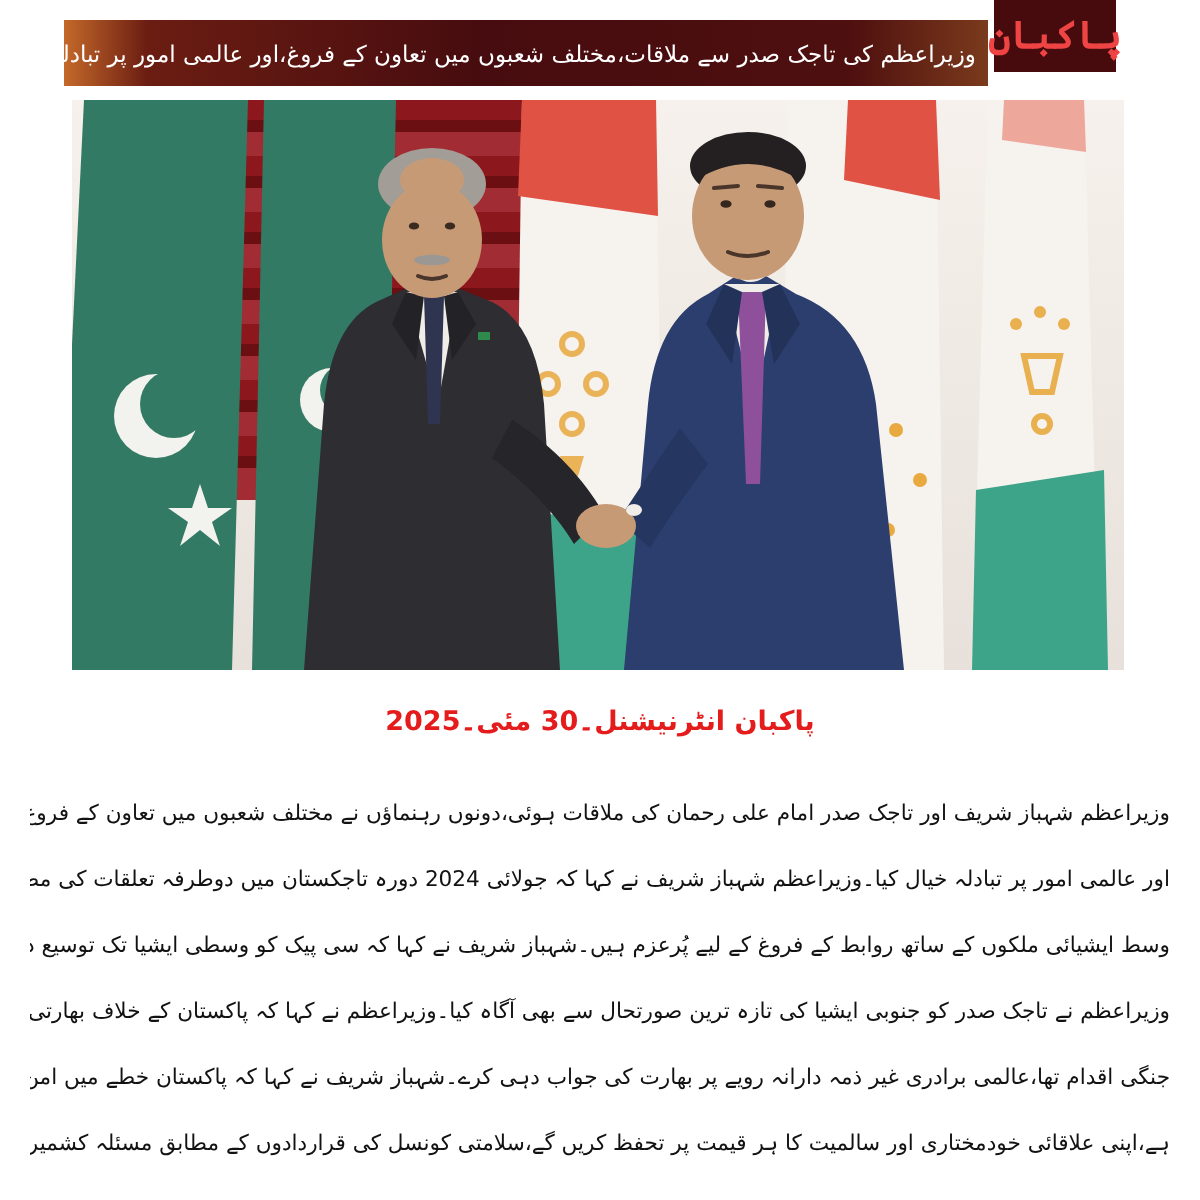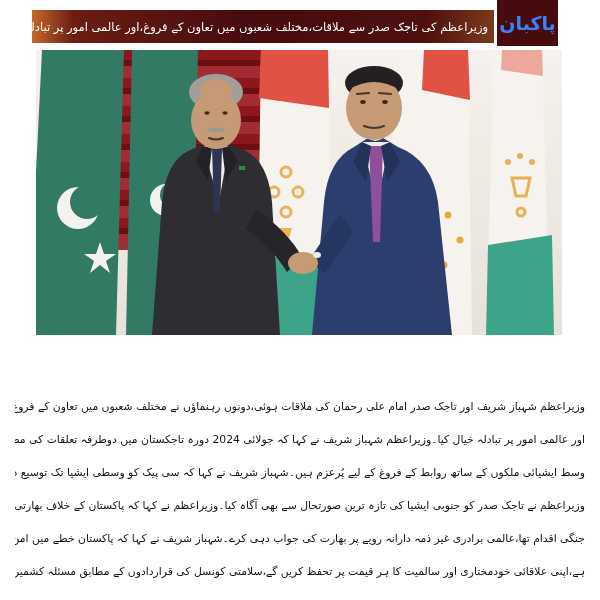--- a/index.html
+++ b/index.html
@@ -1,21 +1,21 @@
 <!DOCTYPE html>
 <html lang="ur" dir="rtl"><head>
 <meta charset="utf-8">
 <style>
   html,body{margin:0;padding:0;background:#fff;}
   .page{position:relative;width:600px;height:600px;background:#ffffff;overflow:hidden;
         font-family:"DejaVu Sans",sans-serif;direction:rtl;}
   
-  .logo-box{position:absolute;left:497px;top:0;width:61px;height:46px;background:#470b0e;
-            color:#3b82f6;display:flex;align-items:center;justify-content:center;
-            font-size:19px;font-weight:bold;}
+  .logo-box{position:absolute;left:497px;top:0;width:61px;height:36px;background:#470b0e;
+            color:#ef4444;display:flex;align-items:center;justify-content:center;
+            font-size:19px;font-weight:bold;font-family:Liberation Serif, serif;}
   .headline-bar{position:absolute;left:32px;top:10px;width:462px;height:33px;
             background:linear-gradient(90deg,#c4692a 0%,#6b1d12 9%,#470c0f 45%,#4e0f0f 85%,#7a3a1c 100%);
             color:#fff;display:flex;align-items:center;justify-content:center;}
   .headline-text{font-size:11.5px;white-space:nowrap;overflow:hidden;direction:rtl;
             text-align:center;width:100%;padding:0 6px;box-sizing:border-box;}
   
   .photo{position:absolute;left:36px;top:50px;width:526px;height:285px;overflow:hidden;}
   .photo svg{display:block;}
   .carpet-base{fill:#8c181d;}
   .step-dark{fill:#6b0f13;}
@@ -156,20 +156,21 @@
 
       <g>
         <path d="M220,160 C243,174 258,193 266,207 L251,222 C240,204 224,189 210,179 Z" fill="#26252a"></path>
         <path d="M304,164 C290,184 281,199 273,210 L289,224 C297,211 308,195 318,182 Z" fill="#253761"></path>
         <ellipse cx="267" cy="213" rx="15" ry="11" fill="#c79a76"></ellipse>
         <ellipse cx="281" cy="205" rx="4" ry="3" fill="#f0ede8"></ellipse>
       </g>
     </svg>
   </div>
 
+  <div class="dateline">پاکبان انٹرنیشنل۔30 مئی۔2025</div>
 
   <div class="article">
     <div class="line">وزیراعظم شہباز شریف اور تاجک صدر امام علی رحمان کی ملاقات ہوئی،دونوں رہنماؤں نے مختلف شعبوں میں تعاون کے فروغ،علاقائی</div>
     <div class="line">اور عالمی امور پر تبادلہ خیال کیا۔وزیراعظم شہباز شریف نے کہا کہ جولائی 2024 دورہ تاجکستان میں دوطرفہ تعلقات کی مضبوط بنیاد رکھی،</div>
     <div class="line">وسط ایشیائی ملکوں کے ساتھ روابط کے فروغ کے لیے پُرعزم ہیں۔شہباز شریف نے کہا کہ سی پیک کو وسطی ایشیا تک توسیع دینا چاہتے ہیں،</div>
     <div class="line">وزیراعظم نے تاجک صدر کو جنوبی ایشیا کی تازہ ترین صورتحال سے بھی آگاہ کیا۔وزیراعظم نے کہا کہ پاکستان کے خلاف بھارتی جارحیت</div>
     <div class="line">جنگی اقدام تھا،عالمی برادری غیر ذمہ دارانہ رویے پر بھارت کی جواب دہی کرے۔شہباز شریف نے کہا کہ پاکستان خطے میں امن چاہتا</div>
     <div class="line">ہے،اپنی علاقائی خودمختاری اور سالمیت کا ہر قیمت پر تحفظ کریں گے،سلامتی کونسل کی قراردادوں کے مطابق مسئلہ کشمیر حل کرنا ہوگا۔</div>
   </div>
 

